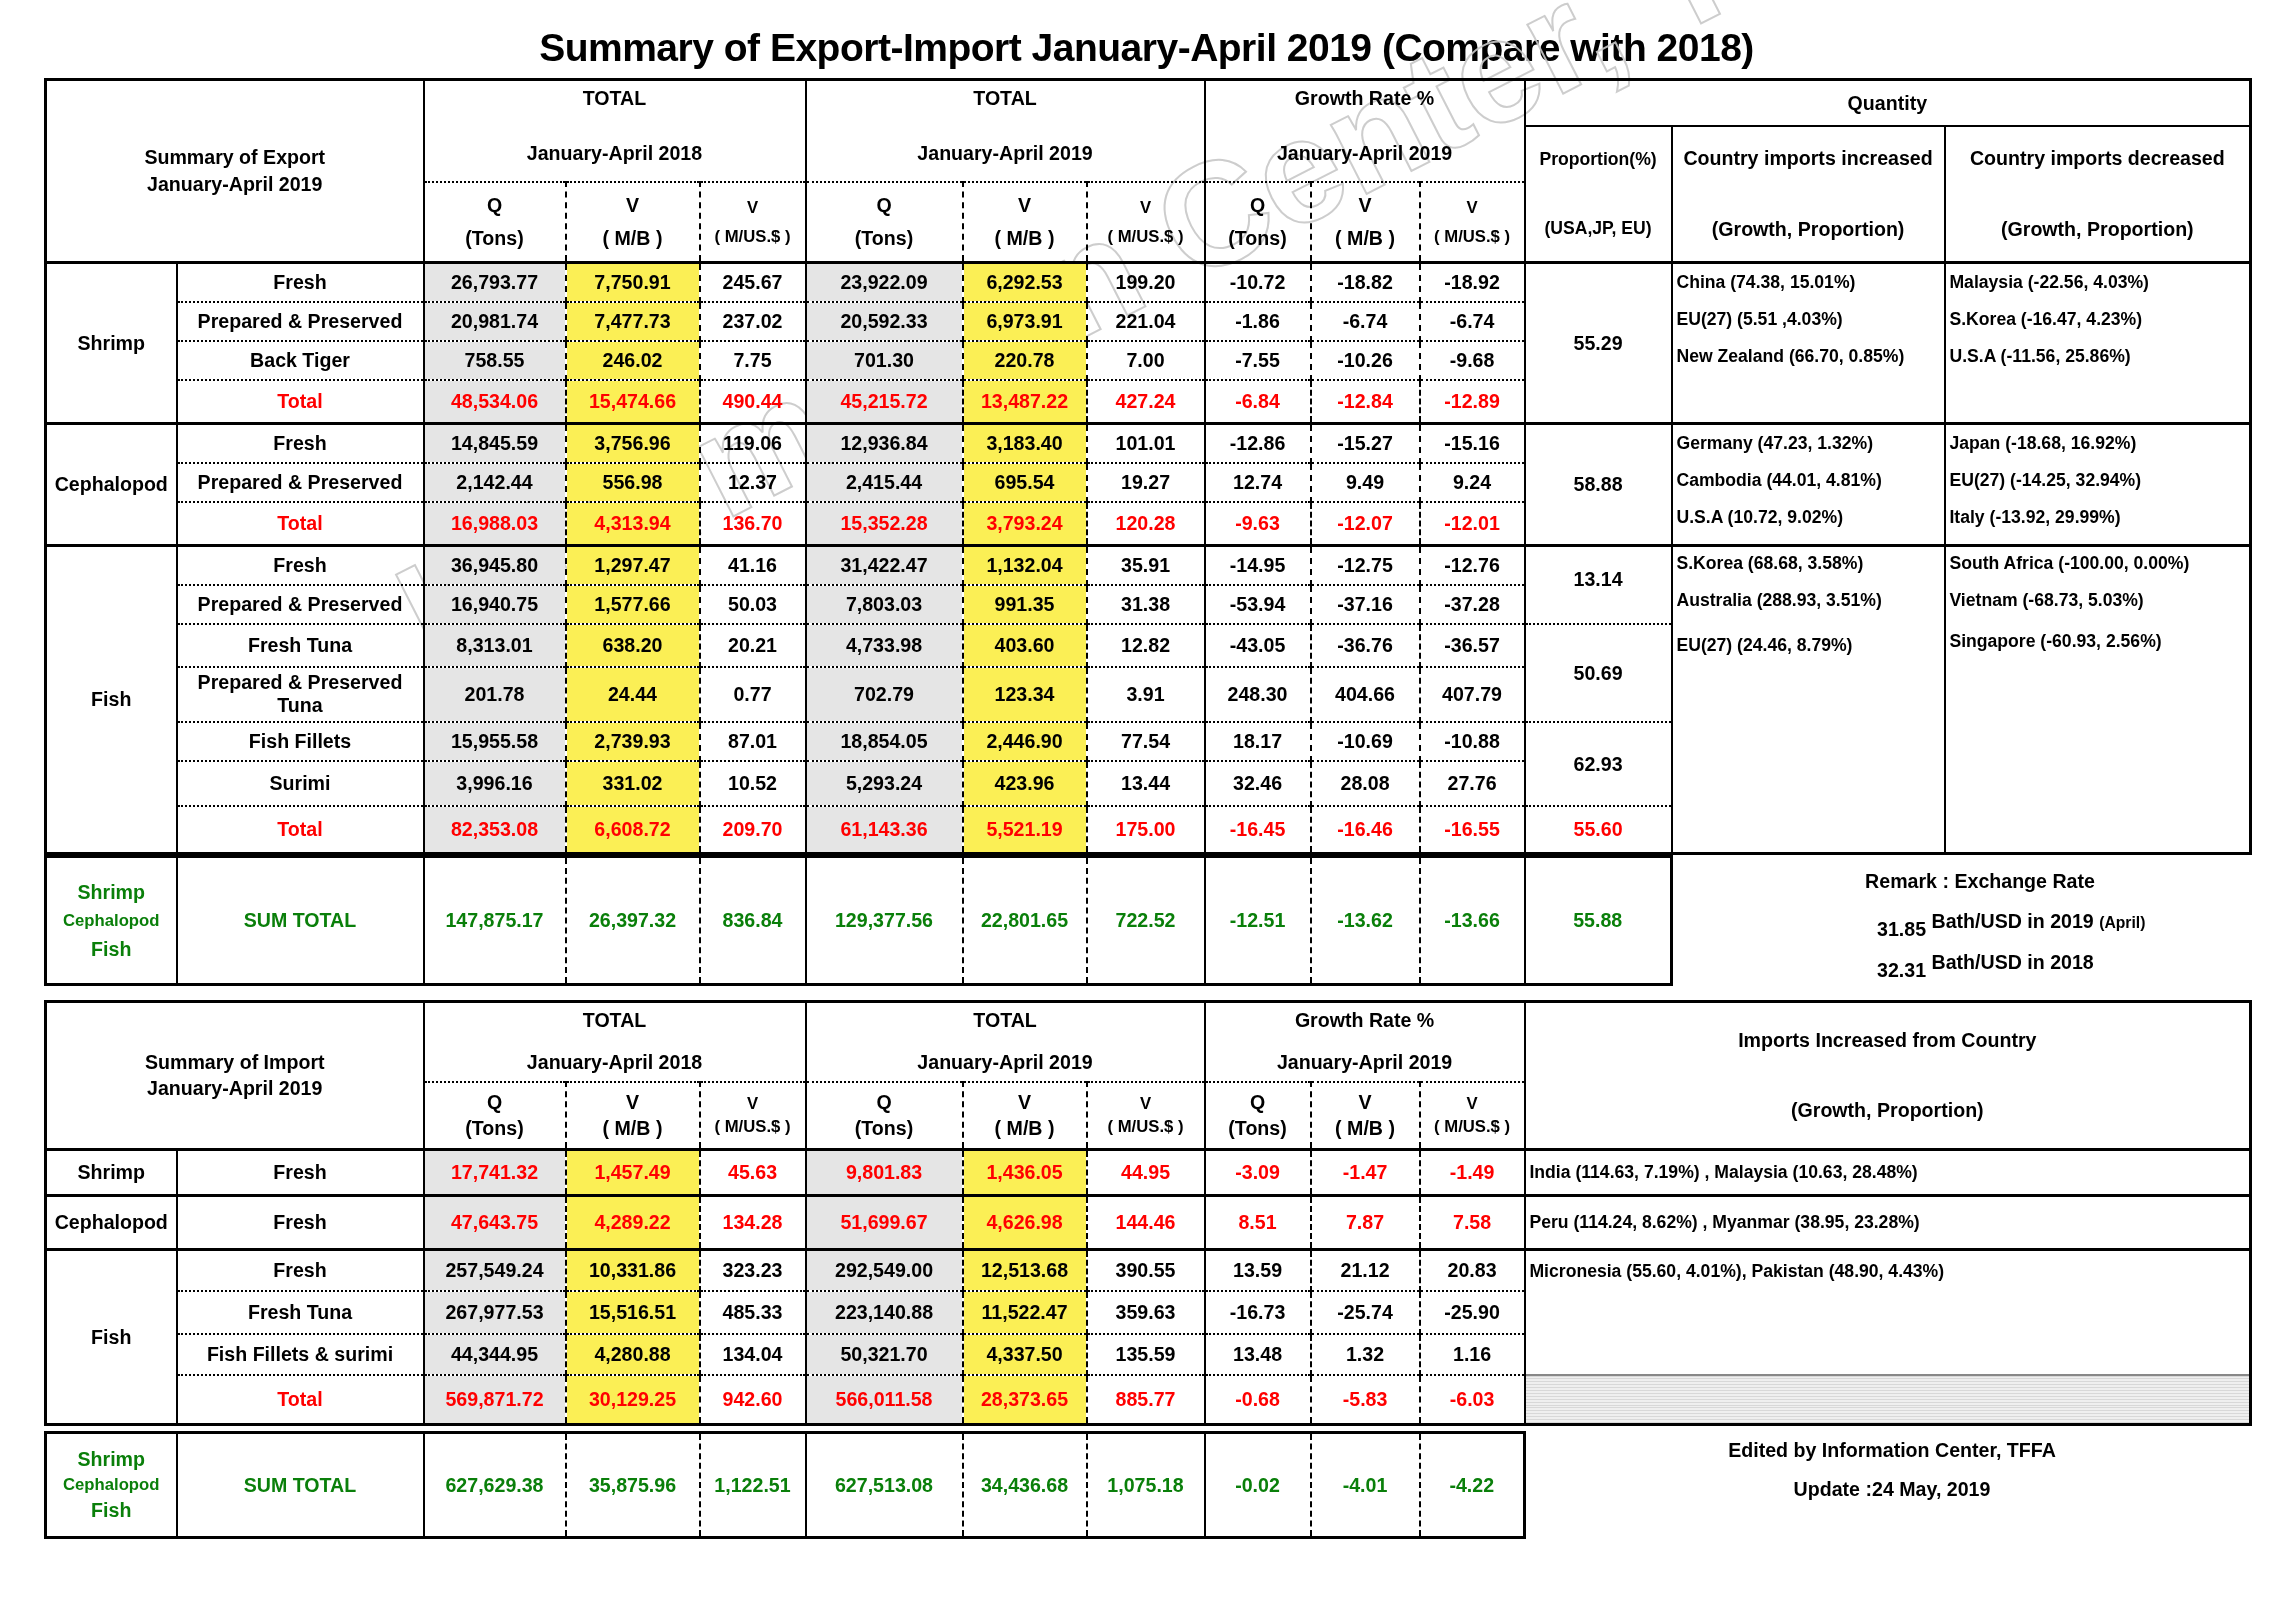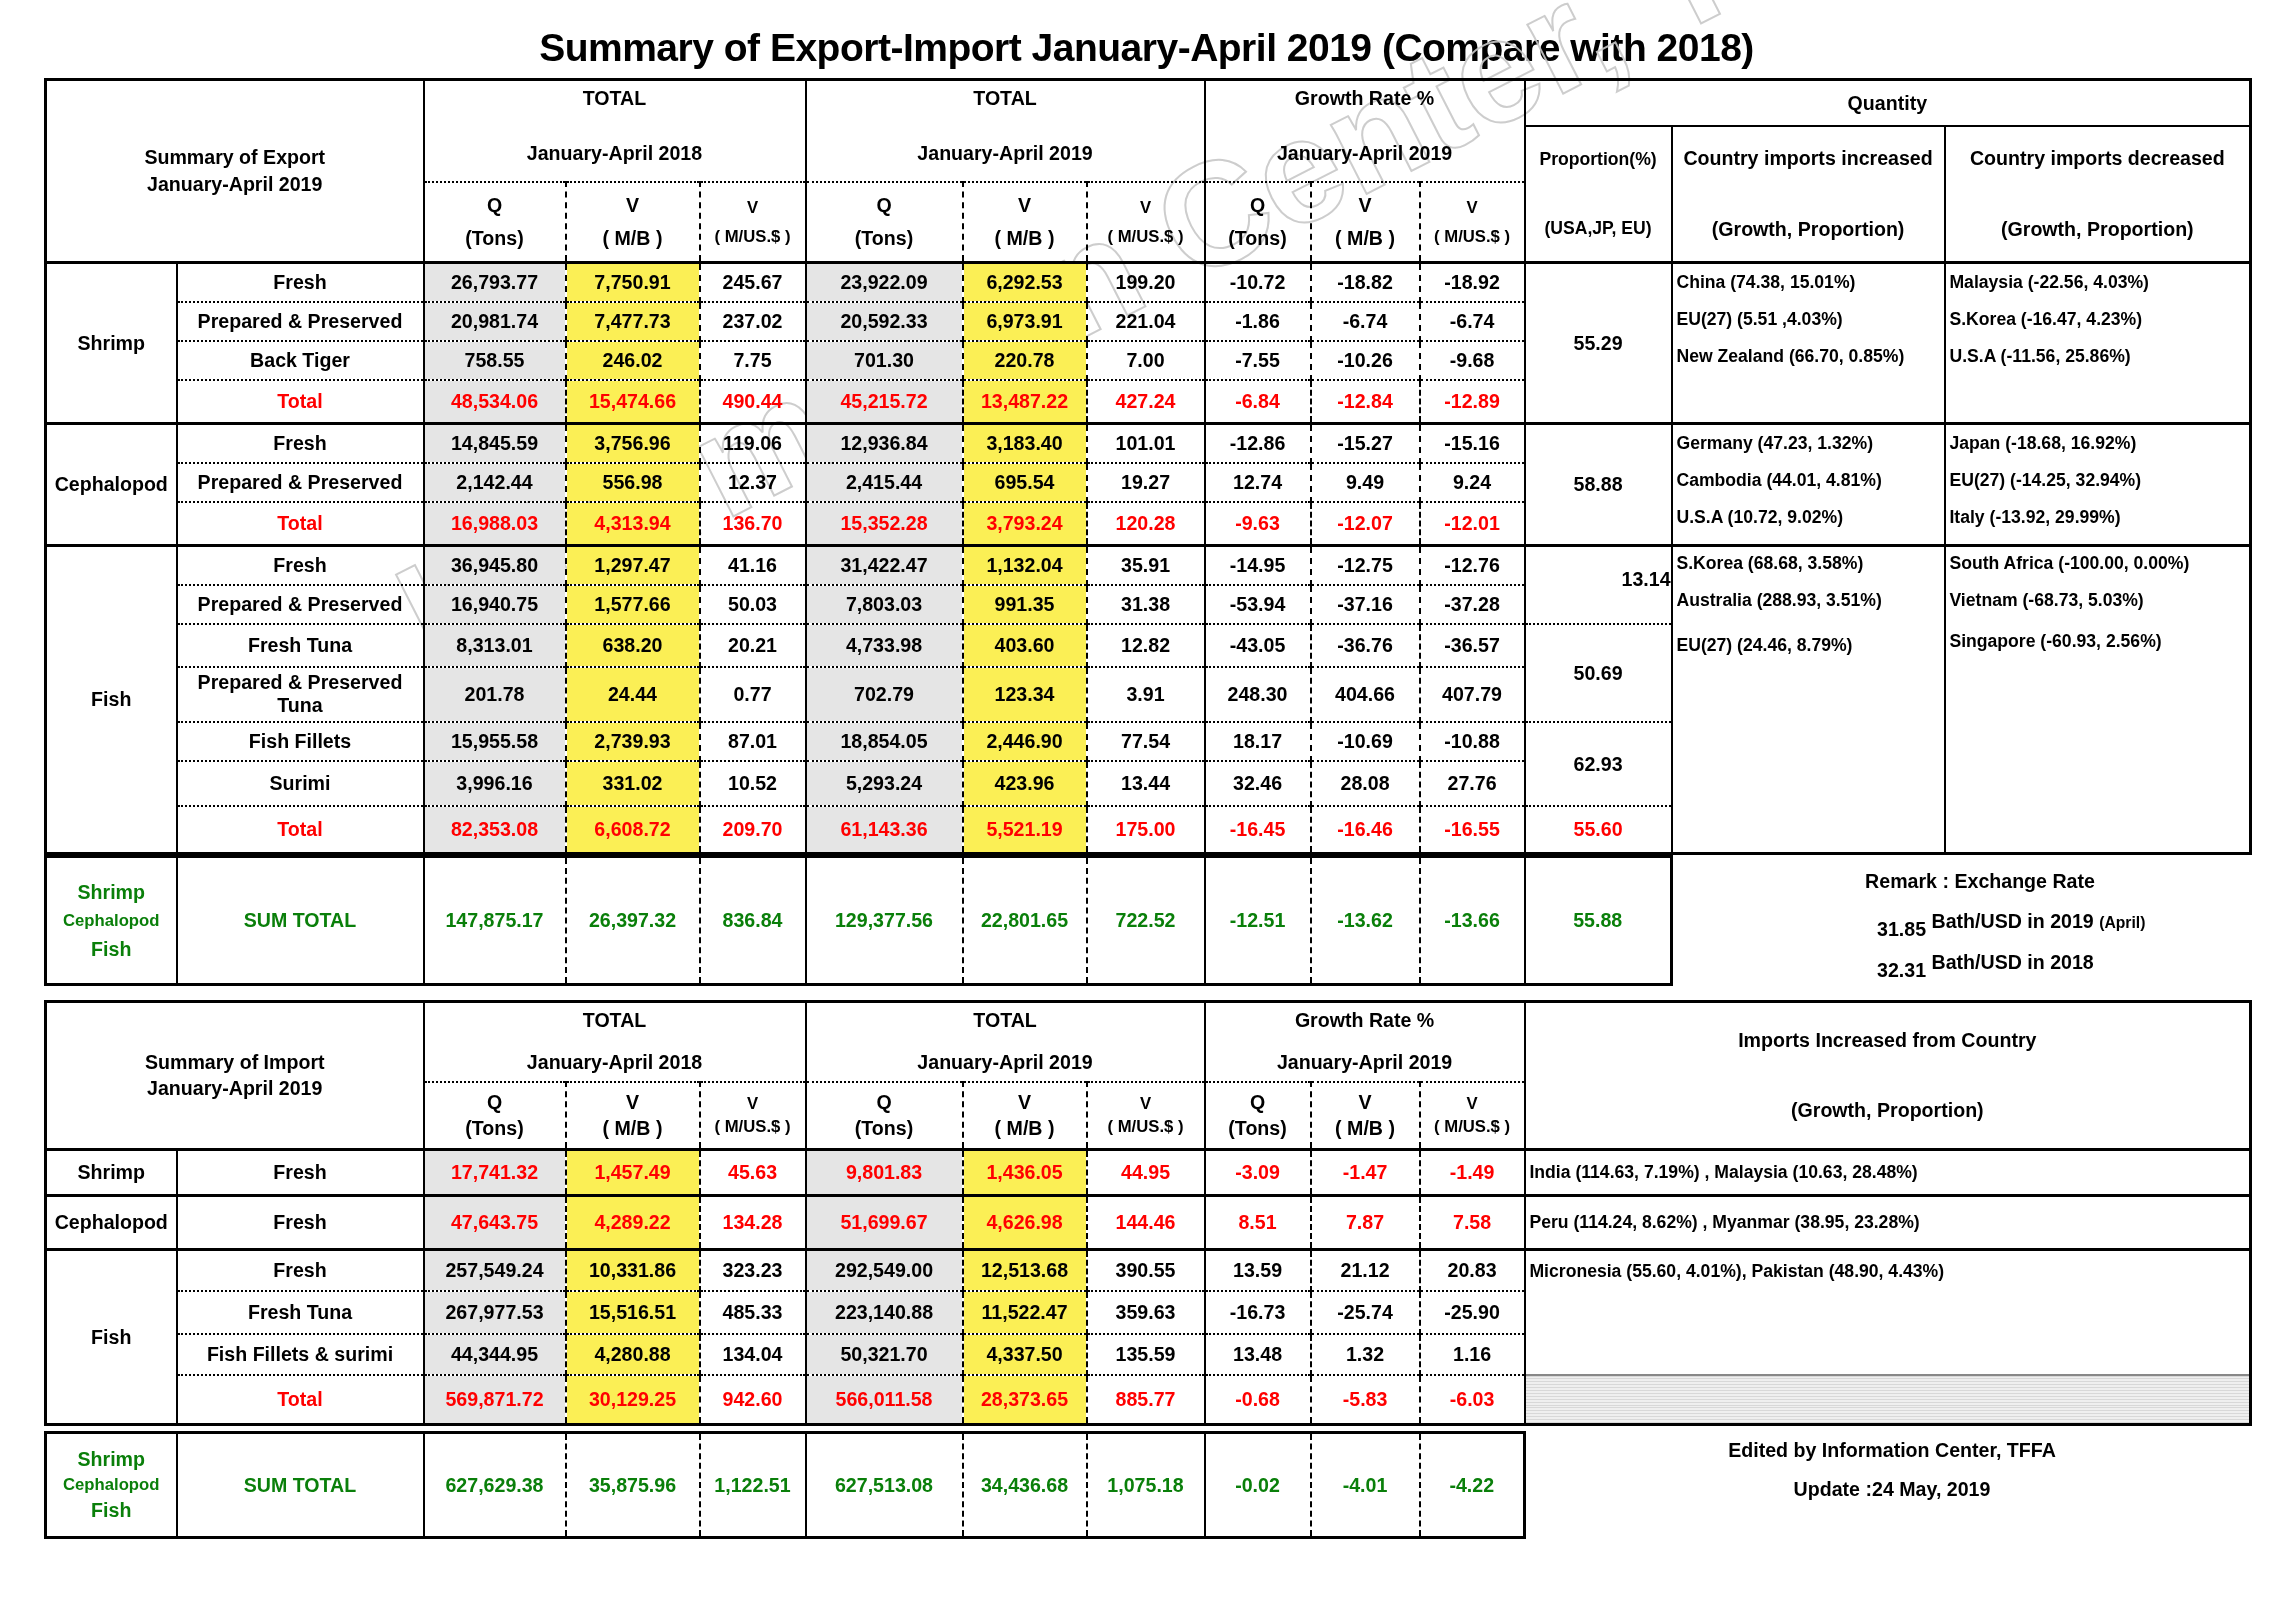--- a/index.html
+++ b/index.html
@@ -232,21 +232,21 @@
         <td class="b-l hdr wrap b-t" style="height: 37px;">Fresh</td>
         <td class="hdr b-t orange b-l">36,945.80</td>
         <td class="hdr b-t yellow d-l">1,297.47</td>
         <td class="hdr b-t d-l">41.16</td>
         <td class="hdr b-t orange b-l">31,422.47</td>
         <td class="hdr b-t yellow d-l">1,132.04</td>
         <td class="hdr b-t d-l">35.91</td>
         <td class="hdr b-t b-l">-14.95</td>
         <td class="hdr b-t d-l">-12.75</td>
         <td class="hdr b-t d-l">-12.76</td>
-        <td class="b-l hdr b-t" rowspan="2" style="vertical-align:top;padding-top:21.6px;text-align:right;">13.14</td>
+        <td class="b-l hdr b-t" rowspan="2" style="vertical-align:top;padding-top:21.6px;">13.14</td>
         <td rowspan="7" class="b-l b-t" style="position: relative;">
           <div class="cty" style="left: 3.9px; top: 5.9px;">S.Korea (68.68, 3.58%)</div>
           <div class="cty" style="left: 3.9px; top: 43px;">Australia (288.93, 3.51%)</div>
           <div class="cty" style="left: 3.9px; top: 88px;">EU(27) (24.46, 8.79%)</div>
         </td>
         <td rowspan="7" class="b-l b-t" style="position: relative;">
           <div class="cty" style="left: 3.9px; top: 5.9px;">South Africa (-100.00, 0.00%)</div>
           <div class="cty" style="left: 3.9px; top: 43px;">Vietnam (-68.73, 5.03%)</div>
           <div class="cty" style="left: 3.9px; top: 84px;">Singapore (-60.93, 2.56%)</div>
         </td>

